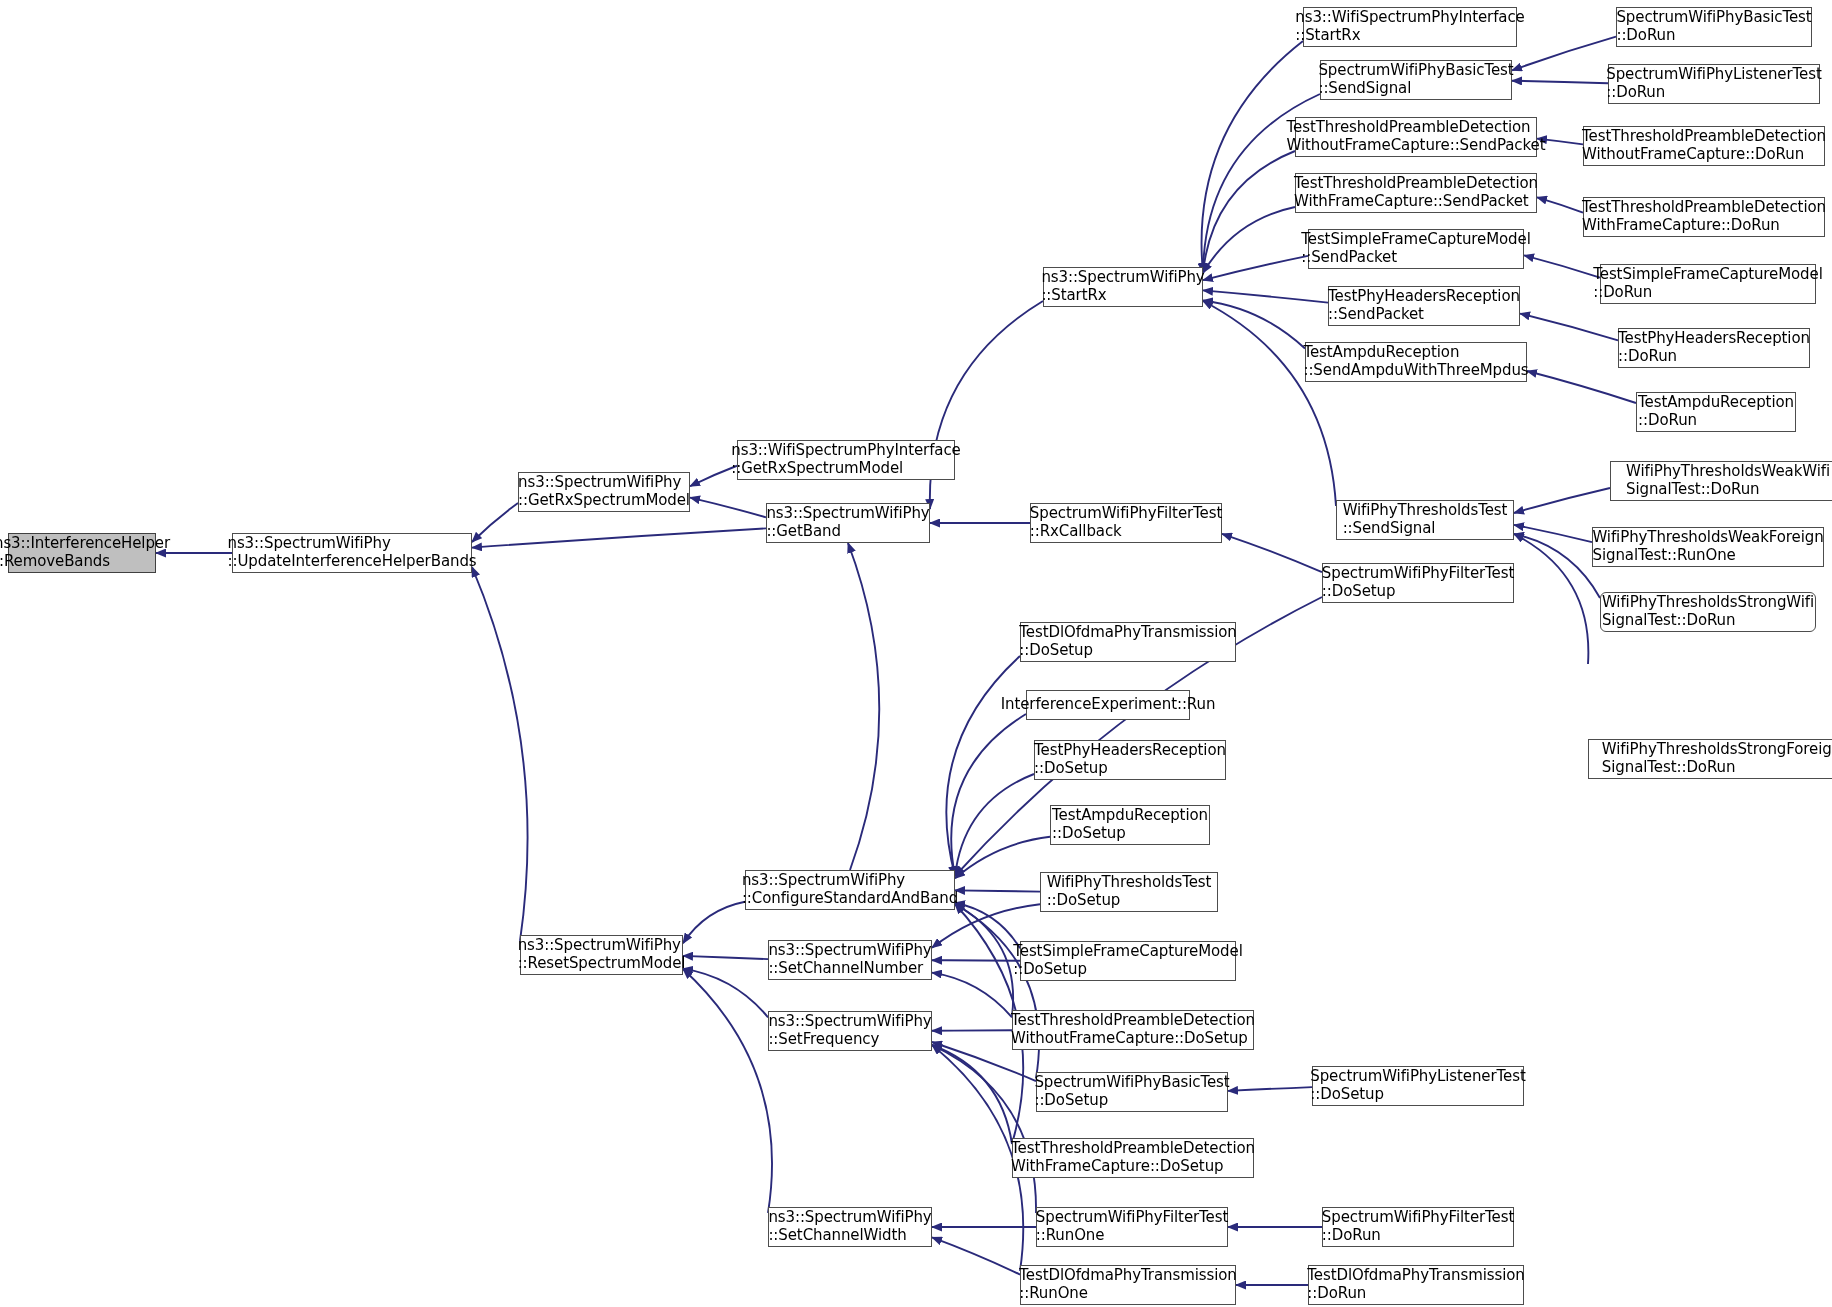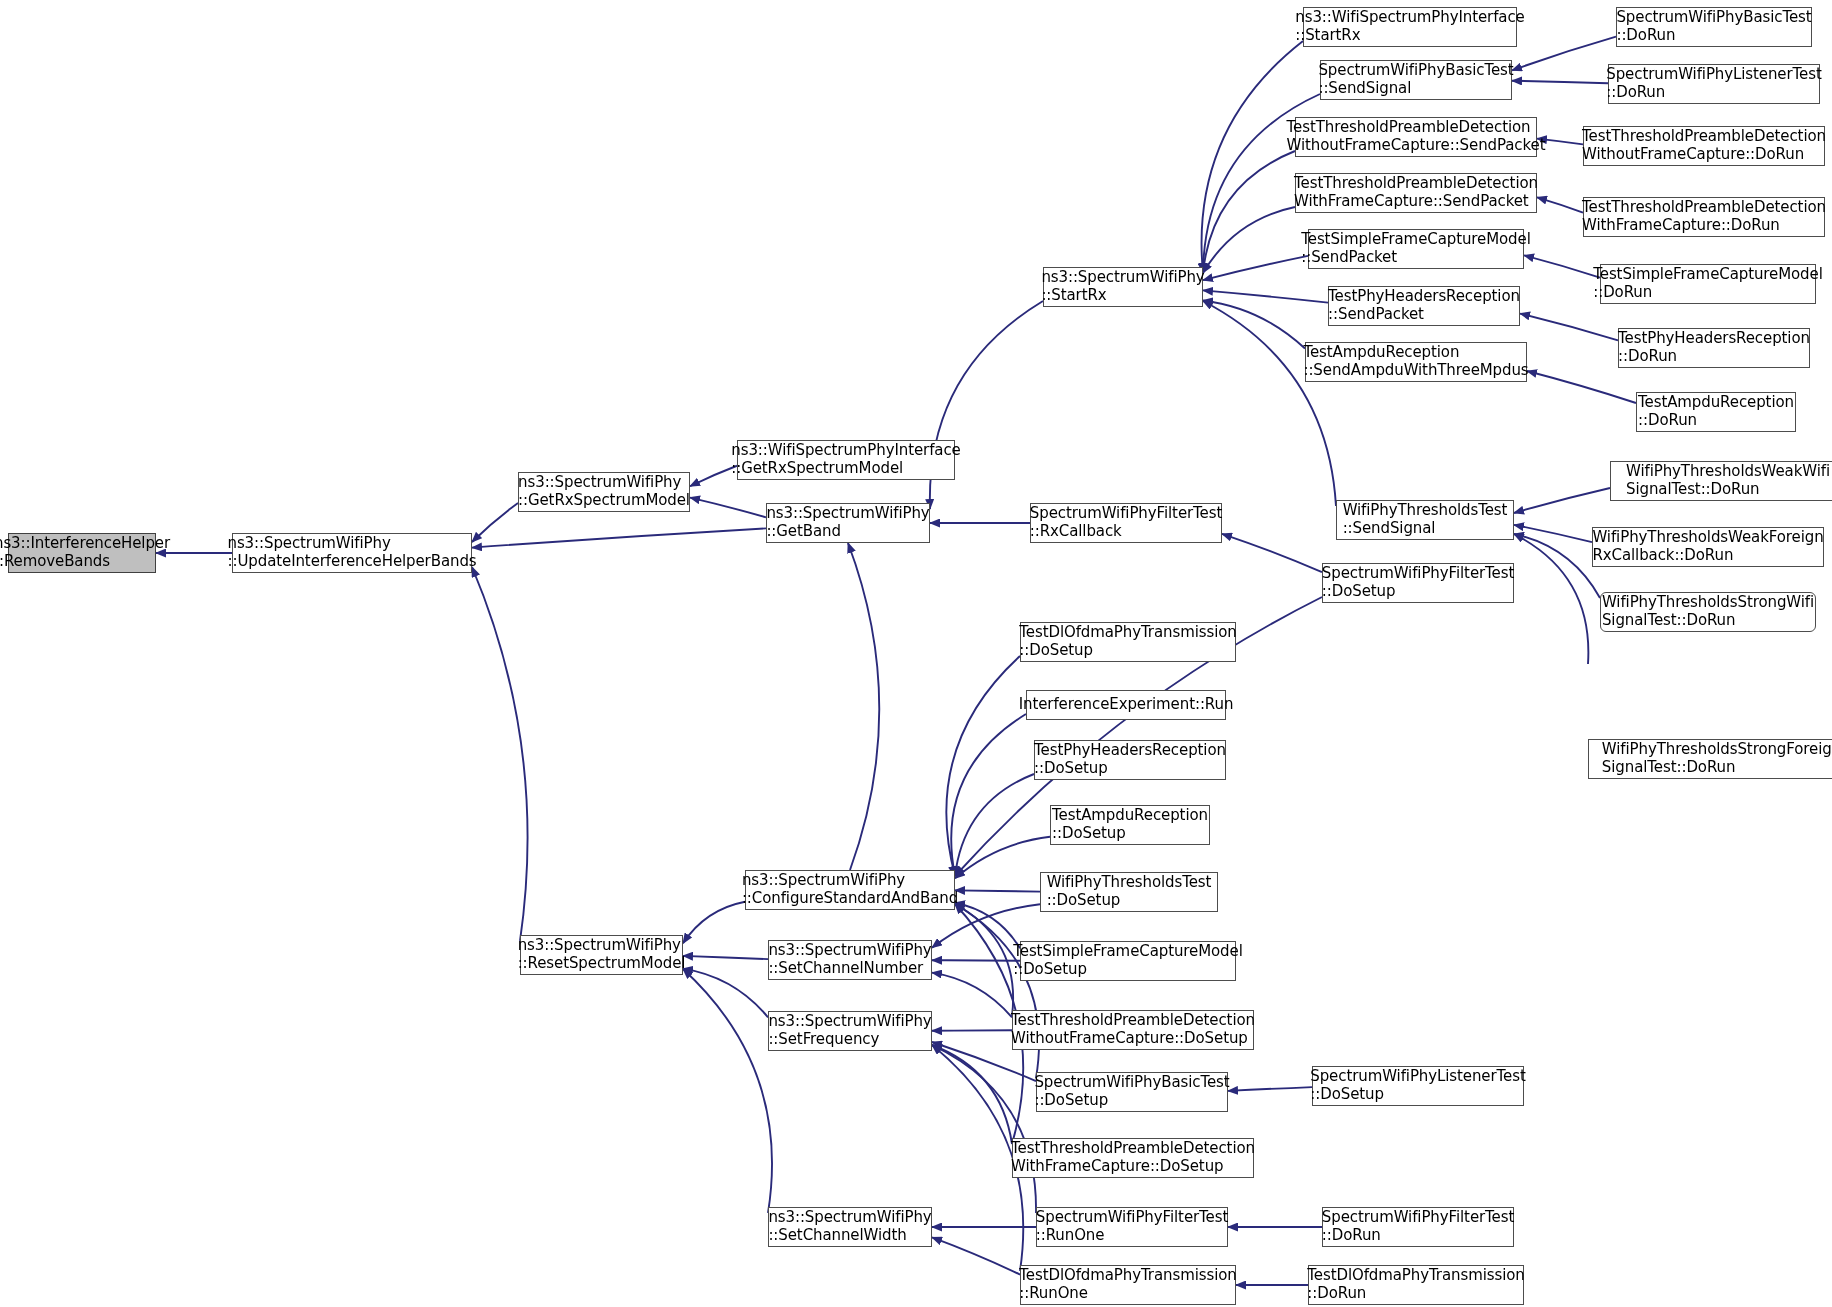--- a/index.html
+++ b/index.html
@@ -141,30 +141,30 @@
 WithFrameCapture::DoRun</div>
       <div class="node" style="left: 1600px; top: 264px; width: 216px; height: 40px;">TestSimpleFrameCaptureModel
 ::DoRun</div>
       <div class="node" style="left: 1618px; top: 328px; width: 192px; height: 40px;">TestPhyHeadersReception
 ::DoRun</div>
       <div class="node" style="left: 1636px; top: 392px; width: 160px; height: 40px;">TestAmpduReception
 ::DoRun</div>
       <div class="node" style="left: 1610px; top: 461px; width: 236px; height: 40px;">WifiPhyThresholdsWeakWifi
 SignalTest::DoRun</div>
       <div class="node" style="left: 1592px; top: 527px; width: 232px; height: 40px;">WifiPhyThresholdsWeakForeign
-RxCallback::DoRun</div>
+SignalTest::RunOne</div>
       <div class="node" style="left: 1600px; top: 592px; width: 216px; height: 40px; border-radius: 6px;">WifiPhyThresholdsStrongWifi
 SignalTest::DoRun</div>
       <div class="node" style="left: 1588px; top: 691px; width: 267px; height: 40px; margin-top: 48px;">WifiPhyThresholdsStrongForeign
 SignalTest::DoRun</div>
       <div class="node" style="left: 745px; top: 870px; width: 210px; height: 40px;">ns3::SpectrumWifiPhy
 ::ConfigureStandardAndBand</div>
       <div class="node" style="left: 1020px; top: 622px; width: 216px; height: 40px;">TestDlOfdmaPhyTransmission
 ::DoSetup</div>
-      <div class="node" style="left: 1026px; top: 690px; width: 200px; height: 30px;">InterferenceExperiment::Run</div>
+      <div class="node" style="left: 1026px; top: 690px; width: 164px; height: 30px;">InterferenceExperiment::Run</div>
       <div class="node" style="left: 1034px; top: 740px; width: 192px; height: 40px;">TestPhyHeadersReception
 ::DoSetup</div>
       <div class="node" style="left: 1050px; top: 805px; width: 160px; height: 40px;">TestAmpduReception
 ::DoSetup</div>
       <div class="node" style="left: 1040px; top: 872px; width: 178px; height: 40px;">WifiPhyThresholdsTest
 ::DoSetup</div>
       <div class="node" style="left: 768px; top: 940px; width: 164px; height: 40px;">ns3::SpectrumWifiPhy
 ::SetChannelNumber</div>
       <div class="node" style="left: 1020px; top: 941px; width: 216px; height: 40px;">TestSimpleFrameCaptureModel
 ::DoSetup</div>

